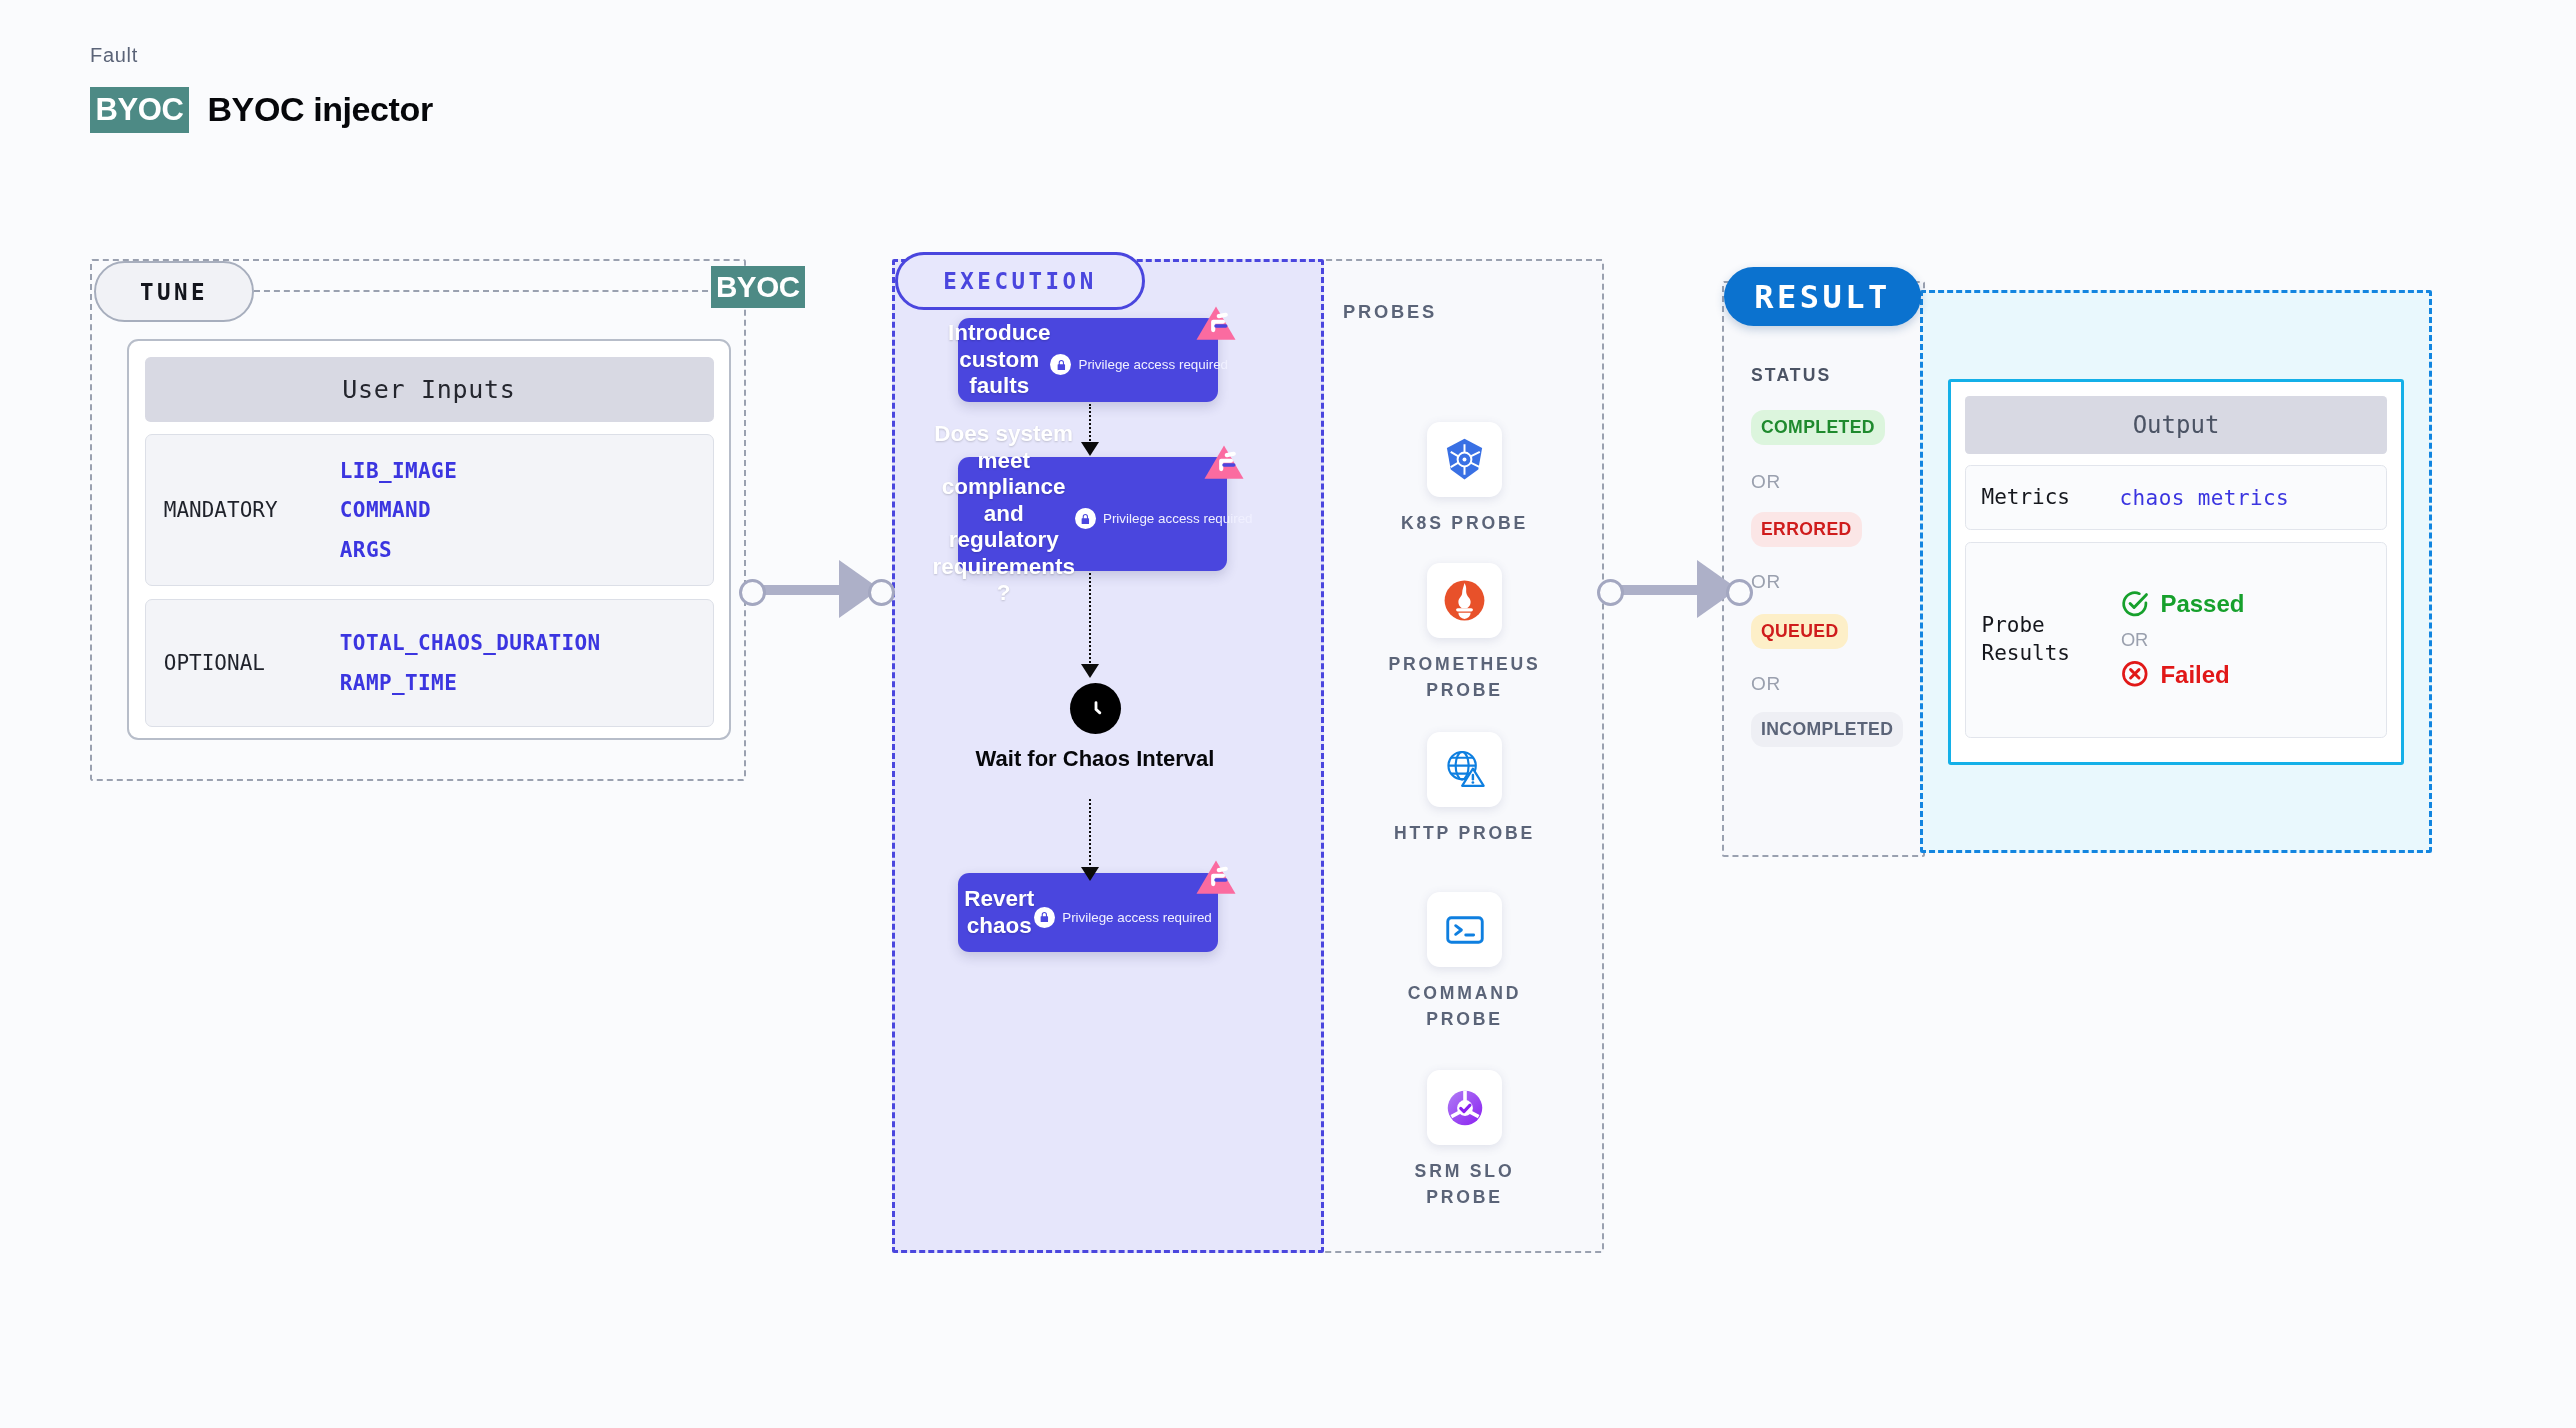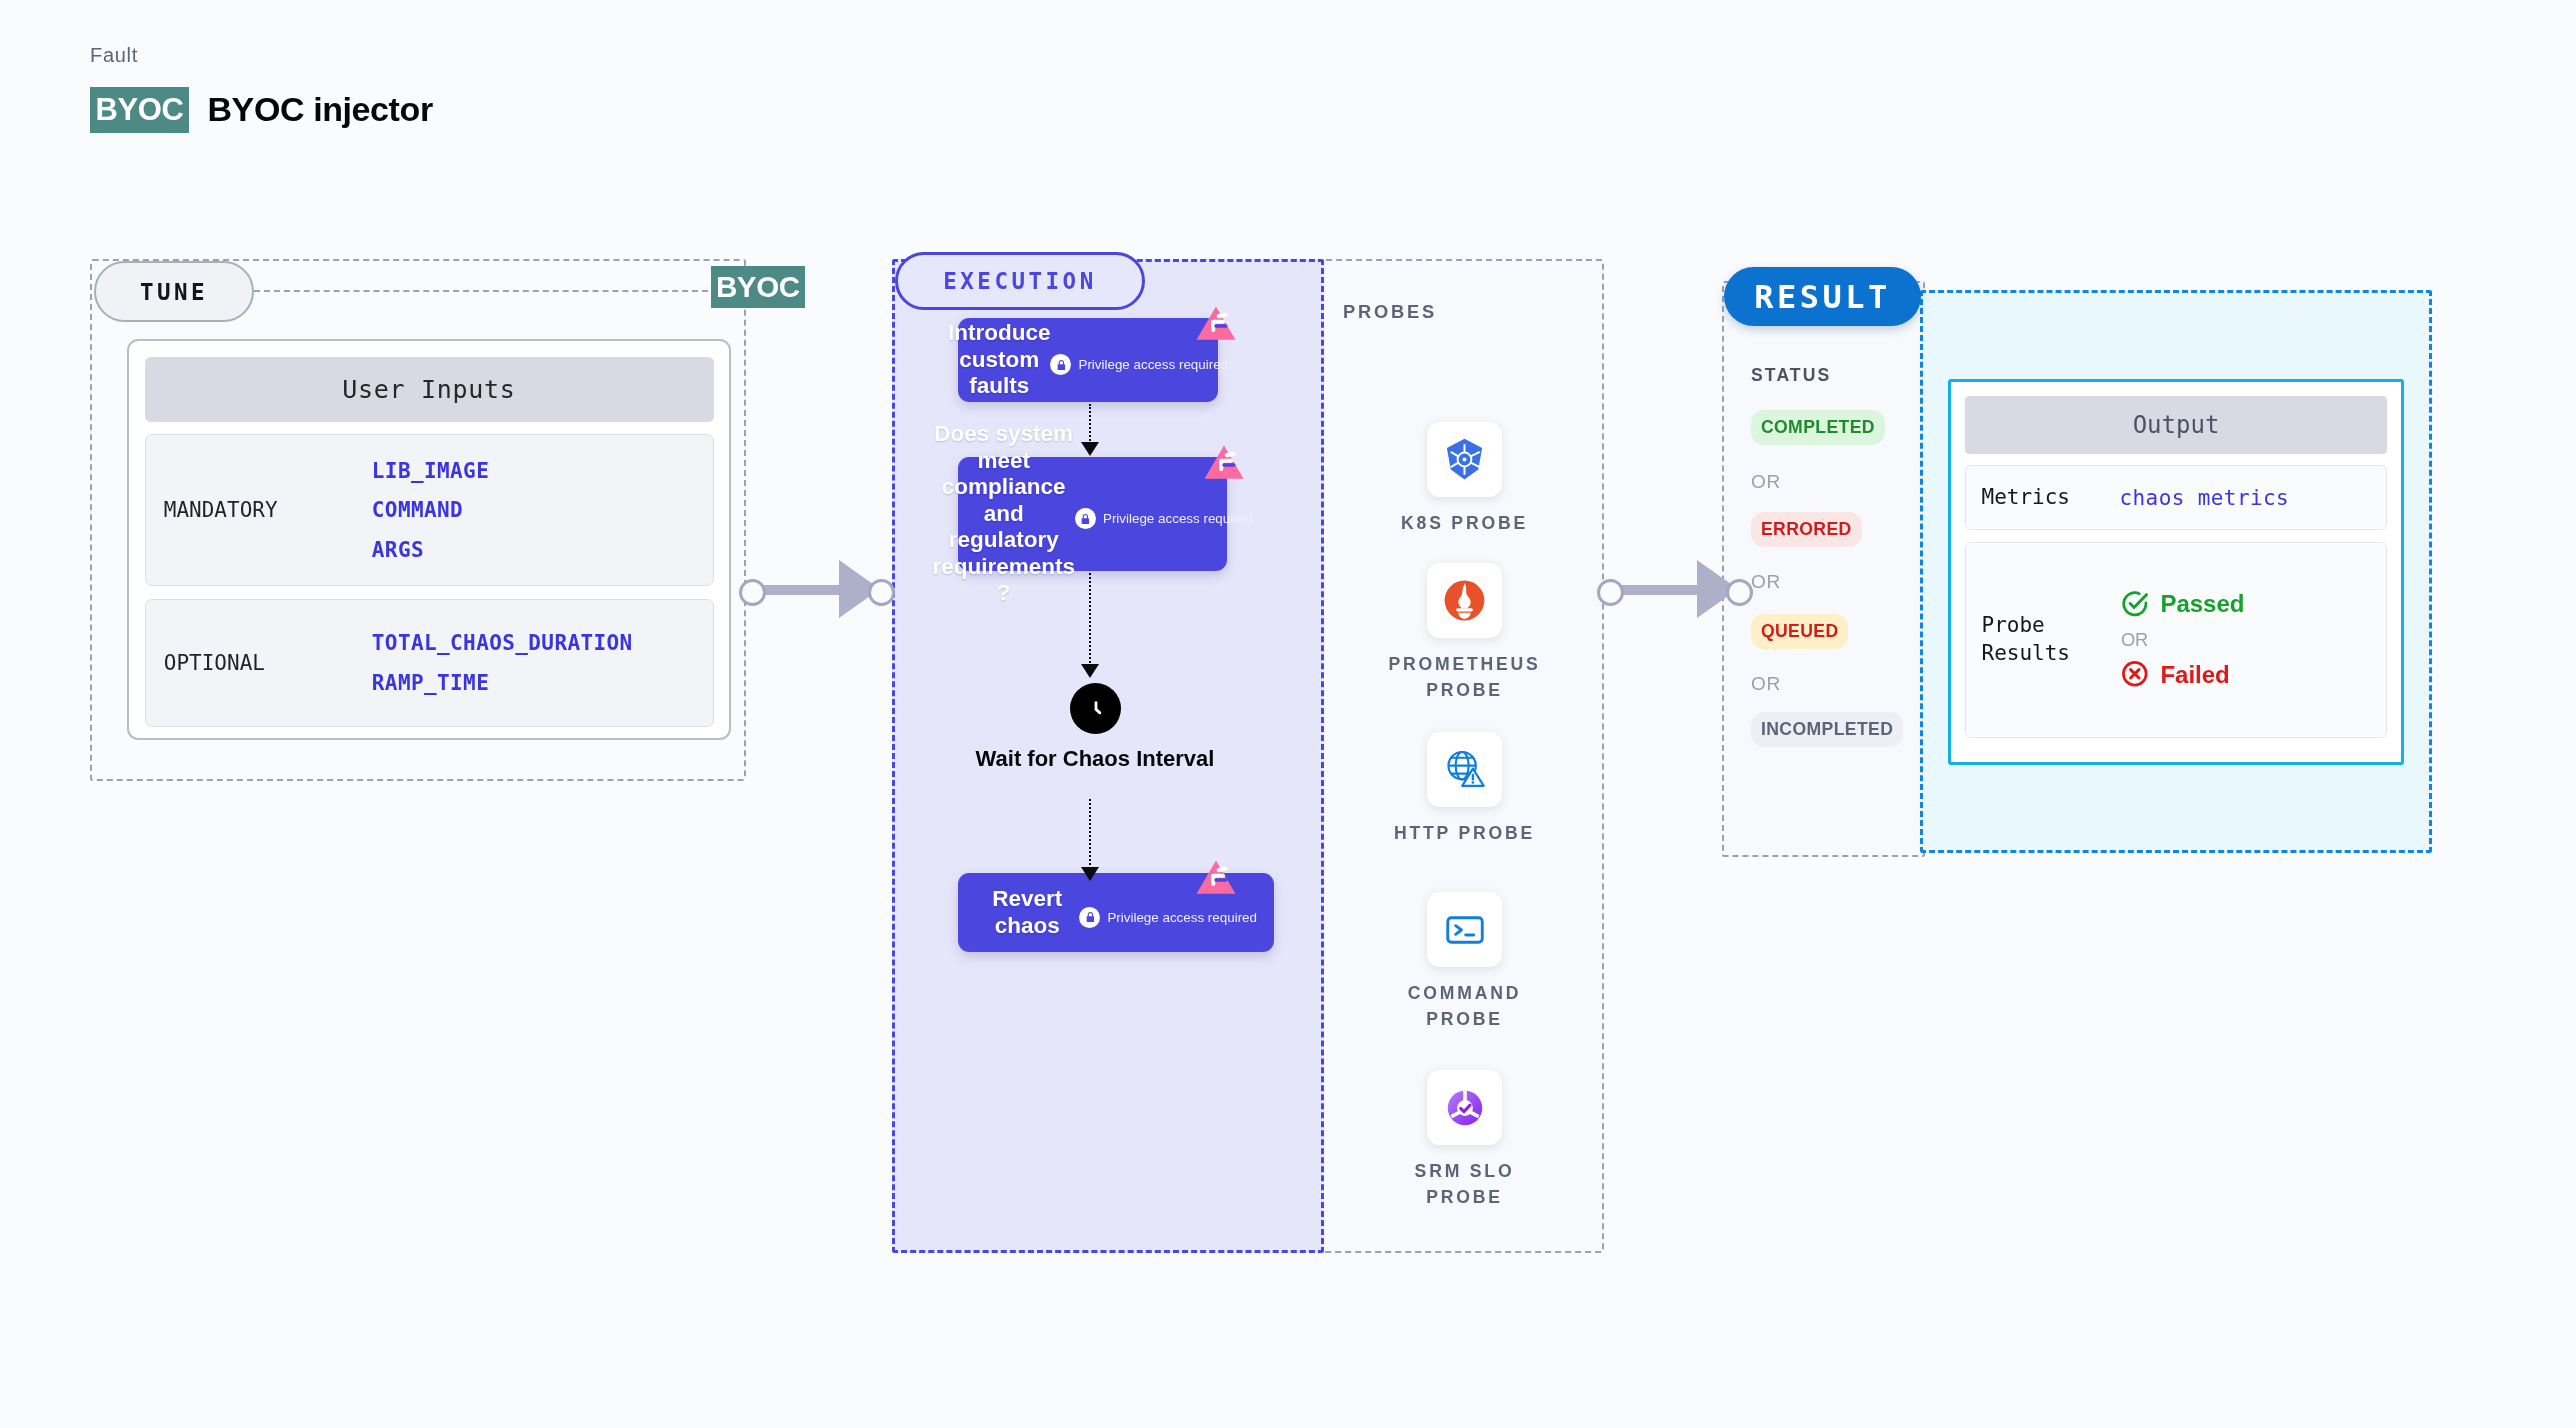--- a/index.html
+++ b/index.html
@@ -99,21 +99,21 @@
     margin-top: 12.7px; background: #f3f4f8; border: 1.4px solid #dcdfe7;
     border-radius: 7px; display: flex; align-items: center;
     box-sizing: border-box; padding: 12.7px 0;
   }
   #group-mandatory { height: 152px; }
   #group-optional  { height: 128px; }
   .param-group-label {
     width: 176px; padding-left: 18.3px;
     font-family: "DejaVu Sans Mono", monospace; font-size: 21px; color: #1f222b;
   }
-  .param-list { display: flex; flex-direction: column; justify-content: center; gap: 15.5px; margin-left: 32px; }
+  .param-list { display: flex; flex-direction: column; justify-content: center; gap: 15.5px; }
   .param-item {
     font-family: "DejaVu Sans Mono", monospace; font-size: 21px;
     color: #3b35e0; font-weight: bold; letter-spacing: 0.4px;
   }
 
   
   .flow-arrow { position: absolute; z-index: 14; }
   .flow-arrow .bar {
     position: absolute; left: 12.7px; top: 14px; height: 9.9px; background: #adb0c8;
   }
@@ -348,21 +348,21 @@
 <div id="clock-icon">
   <svg width="28" height="28" viewBox="0 0 24 24">
       <path stroke="#ffffff" stroke-width="2.4" stroke-linecap="round" fill="none" d="M12 6.5 L12 12.3 L15.3 15.3"></path>
     </svg>
 </div>
 <div id="wait-label">Wait for Chaos Interval</div>
 
 <div class="dotted-conn" style="left:1089px; top:799px; height:70px;"></div>
 <div class="dotted-head" style="left:1081px; top:867px;"></div>
 
-<div class="exec-card" style="left:958px; top:873px; width:316px; height:79px;align-items:center;">
+<div class="exec-card" style="left:958px; top:873px; width:260px; height:79px;align-items:center;">
   <div class="card-title">Revert chaos</div>
   <div class="priv-row">
     <span class="lock-icon">
       <svg width="12.7" height="12.7" viewBox="0 0 24 24">
           <path fill="#4a46de" d="M12 2a5 5 0 0 0-5 5v3H6a1 1 0 0 0-1 1v9a1 1 0 0 0 1 1h12a1 1 0 0 0 1-1v-9a1 1 0 0 0-1-1h-1V7a5 5 0 0 0-5-5zm0 2a3 3 0 0 1 3 3v3H9V7a3 3 0 0 1 3-3z"></path>
         </svg>
     </span>
     <span class="priv-text">Privilege access required</span>
   </div>
 </div>

